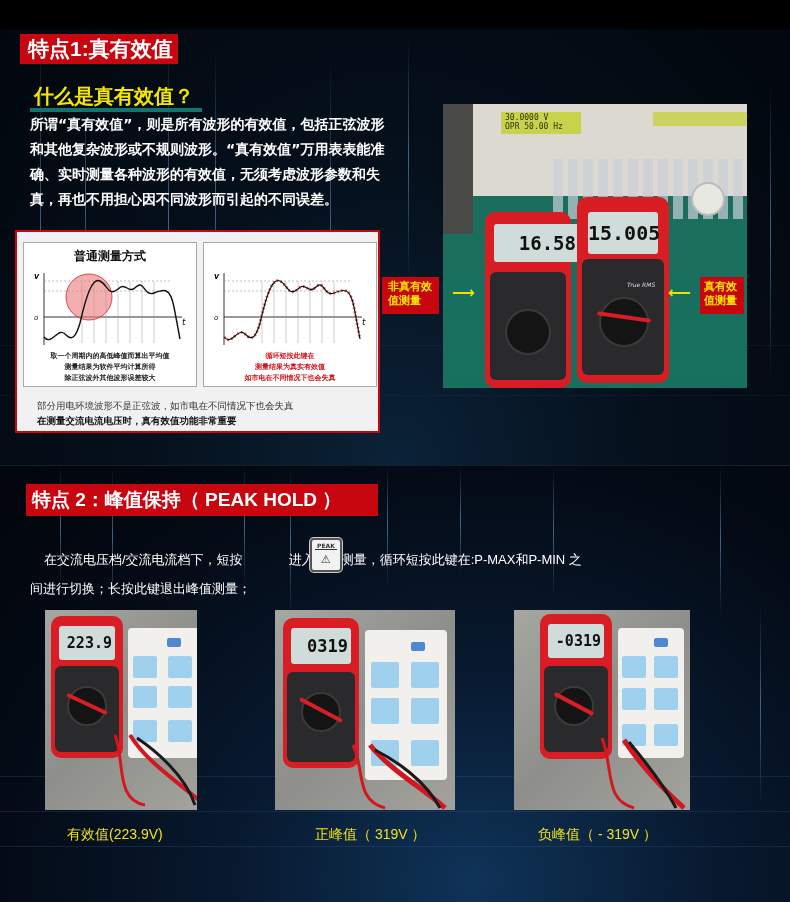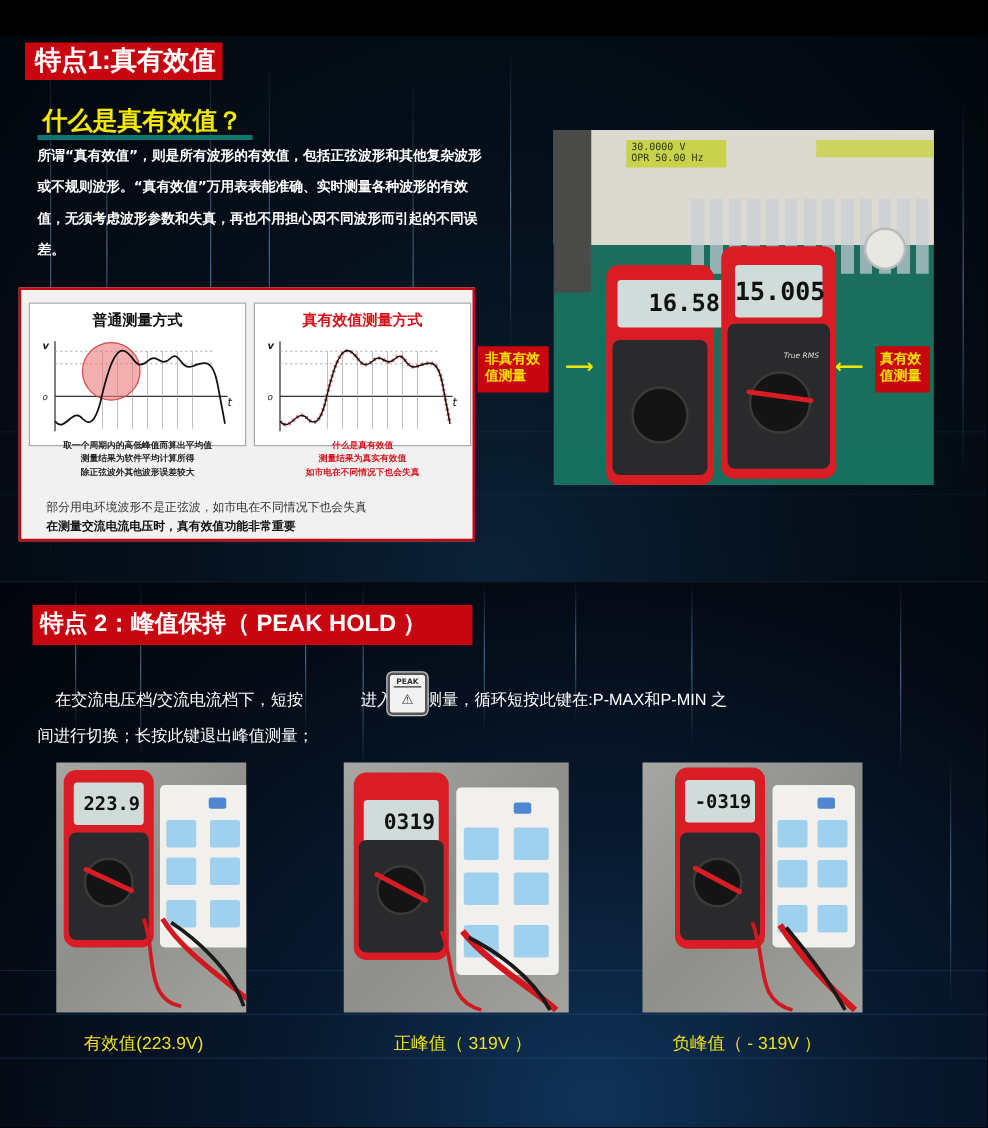--- a/index.html
+++ b/index.html
@@ -18,24 +18,24 @@
     border-top: 1px solid #12202e;
   }
   .streak { position: absolute; width: 1px; background: linear-gradient(180deg, rgba(120,170,220,0), rgba(120,170,220,0.55), rgba(120,170,220,0)); }
   .hgrid { position: absolute; left: 0; right: 0; height: 1px; background: rgba(70,130,200,0.18); }
 
   .title-tag { position: absolute; background: #c8060f; color: #fff; font-weight: bold; font-family: "Liberation Sans", sans-serif; }
   .t1 { left: 20px; top: 34px; width: 158px; height: 30px; font-size: 21px; line-height: 30px; padding-left: 8px; }
   .t2 { left: 26px; top: 484px; width: 352px; height: 32px; font-size: 19px; line-height: 32px; padding-left: 6px; }
 
   .subtitle { position: absolute; left: 30px; top: 84px; font-size: 20px; font-weight: bold; color: #f4e800; border-bottom: 4px solid #0f766e; padding: 0 8px 0 4px; line-height: 24px; }
-  .para1 { position: absolute; left: 30px; top: 112px; width: 360px; font-size: 11px; line-height: 25px; font-weight: bold; color: #fff; }
+  .para1 { position: absolute; left: 30px; top: 112px; width: 360px; font-size: 14px; line-height: 25px; font-weight: bold; color: #fff; }
 
   .compare-box { position: absolute; left: 15px; top: 230px; width: 365px; height: 203px; background: #f1f1f1; border: 2px solid #c8060f; }
-  .panel { position: absolute; top: 10px; width: 174px; height: 115px; background: #fff; border: 1px solid #aaa; }
+  .panel { position: absolute; top: 10px; width: 174px; height: 145px; background: #fff; border: 1px solid #aaa; }
   .panel.left { left: 6px; }
   .panel.right { left: 186px; }
   .panel-title { position: absolute; top: 5px; left: 0; right: 0; text-align: center; font-size: 12px; font-weight: bold; color: #111; }
   .panel.right .panel-title { color: #d4141c; }
   .panel svg { position: absolute; left: 8px; top: 24px; }
   .panel-notes { position: absolute; left: 0; right: 0; top: 108px; text-align: center; font-size: 7px; line-height: 11px; color: #222; font-weight: bold; }
   .panel.right .panel-notes { color: #d4141c; }
   .box-note1 { position: absolute; left: 20px; top: 168px; font-size: 9.5px; color: #333; }
   .box-note2 { position: absolute; left: 20px; top: 183px; font-size: 9.5px; color: #111; font-weight: bold; }
 
@@ -109,21 +109,20 @@
       <text x="150" y="58" font-size="9" font-style="italic" fill="#111">t</text>
     </svg>
     <div class="panel-notes">
       <div>取一个周期内的高低峰值而算出平均值</div>
       <div>测量结果为软件平均计算所得</div>
       <div>除正弦波外其他波形误差较大</div>
     </div>
   </div>
 
   <div class="panel right">
-    <div class="panel-title">真有效值测量方式</div>
     <svg width="158" height="82" viewBox="0 0 158 82">
       <line x1="12" y1="6" x2="12" y2="78" stroke="#333" stroke-width="1"></line>
       <line x1="12" y1="50" x2="150" y2="50" stroke="#333" stroke-width="1"></line>
       <line x1="12" y1="14" x2="140" y2="14" stroke="#999" stroke-width=".6" stroke-dasharray="2,2"></line>
       <line x1="12" y1="24" x2="140" y2="24" stroke="#999" stroke-width=".6" stroke-dasharray="2,2"></line>
       <g stroke="#999" stroke-width=".5">
         <line x1="50" y1="14" x2="50" y2="76"></line>
           <line x1="62" y1="14" x2="62" y2="76"></line>
         <line x1="74" y1="14" x2="74" y2="76"></line>
           <line x1="86" y1="14" x2="86" y2="76"></line>
@@ -131,21 +130,21 @@
           <line x1="110" y1="14" x2="110" y2="76"></line>
         <line x1="122" y1="14" x2="122" y2="76"></line>
       </g>
       <path d="M12,70 C20,80 26,58 34,68 C40,74 44,70 48,56 C54,30 60,10 68,14 C76,18 76,30 86,22 C94,14 96,28 104,20 C112,12 112,30 122,26 C132,22 138,20 142,40 L148,72" fill="none" stroke="#e86a6a" stroke-width="3" stroke-dasharray="1.5,2.5"></path>
       <path d="M12,70 C20,80 26,58 34,68 C40,74 44,70 48,56 C54,30 60,10 68,14 C76,18 76,30 86,22 C94,14 96,28 104,20 C112,12 112,30 122,26 C132,22 138,20 142,40 L148,72" fill="none" stroke="#111" stroke-width="1.2"></path>
       <text x="2" y="12" font-size="8" font-weight="bold" font-style="italic" fill="#111">v</text>
       <text x="2" y="53" font-size="7" font-style="italic" fill="#111">o</text>
       <text x="150" y="58" font-size="9" font-style="italic" fill="#111">t</text>
     </svg>
     <div class="panel-notes">
-      <div>什么是真有效值</div>
+      <div>循环短按此键在</div>
       <div>测量结果为真实有效值</div>
       <div>如市电在不同情况下也会失真</div>
     </div>
   </div>
 
   <div class="box-note1">部分用电环境波形不是正弦波，如市电在不同情况下也会失真</div>
   <div class="box-note2">在测量交流电流电压时，真有效值功能非常重要</div>
 </div>
 
 <div class="photo photo-main">
@@ -224,21 +223,21 @@
   <svg width="162" height="200" style="position:absolute;left:0;top:0">
     <path d="M70,125 C80,150 70,190 100,195" stroke="#d2181e" stroke-width="3" fill="none"></path>
     <path d="M85,125 C100,150 130,170 160,195" stroke="#d2181e" stroke-width="4" fill="none"></path>
     <path d="M92,128 C110,140 140,165 150,195" stroke="#1a1a1a" stroke-width="3" fill="none"></path>
   </svg>
 </div>
 <div class="caption" style="left:67px;">有效值(223.9V)</div>
 
 <div class="photo demo" style="left:275px;top:610px;width:180px;height:200px;">
   <div class="meter" style="left:8px;top:8px;width:76px;height:150px;">
-    <div class="lcd" style="left:8px;top:10px;width:60px;height:36px;font-size:17px;line-height:36px;padding-right:3px;margin-top:12px;">0319</div>
+    <div class="lcd" style="left:8px;top:10px;width:60px;height:36px;font-size:17px;line-height:36px;padding-right:3px;">0319</div>
     <div class="body" style="left:4px;top:54px;width:68px;height:90px;"></div>
     <div class="dial" style="left:18px;top:74px;width:40px;height:40px;"></div>
     <div class="knob" style="left:14px;top:90px;width:48px;transform:rotate(28deg);"></div>
   </div>
   <div class="strip" style="left:90px;top:20px;width:82px;height:150px;">
     <div class="switch" style="left:46px;top:12px;"></div>
     <div class="socket" style="left:6px;top:32px;width:28px;height:26px;"></div>
       <div class="socket" style="left:46px;top:32px;width:28px;height:26px;"></div>
     <div class="socket" style="left:6px;top:68px;width:28px;height:26px;"></div>
       <div class="socket" style="left:46px;top:68px;width:28px;height:26px;"></div>

